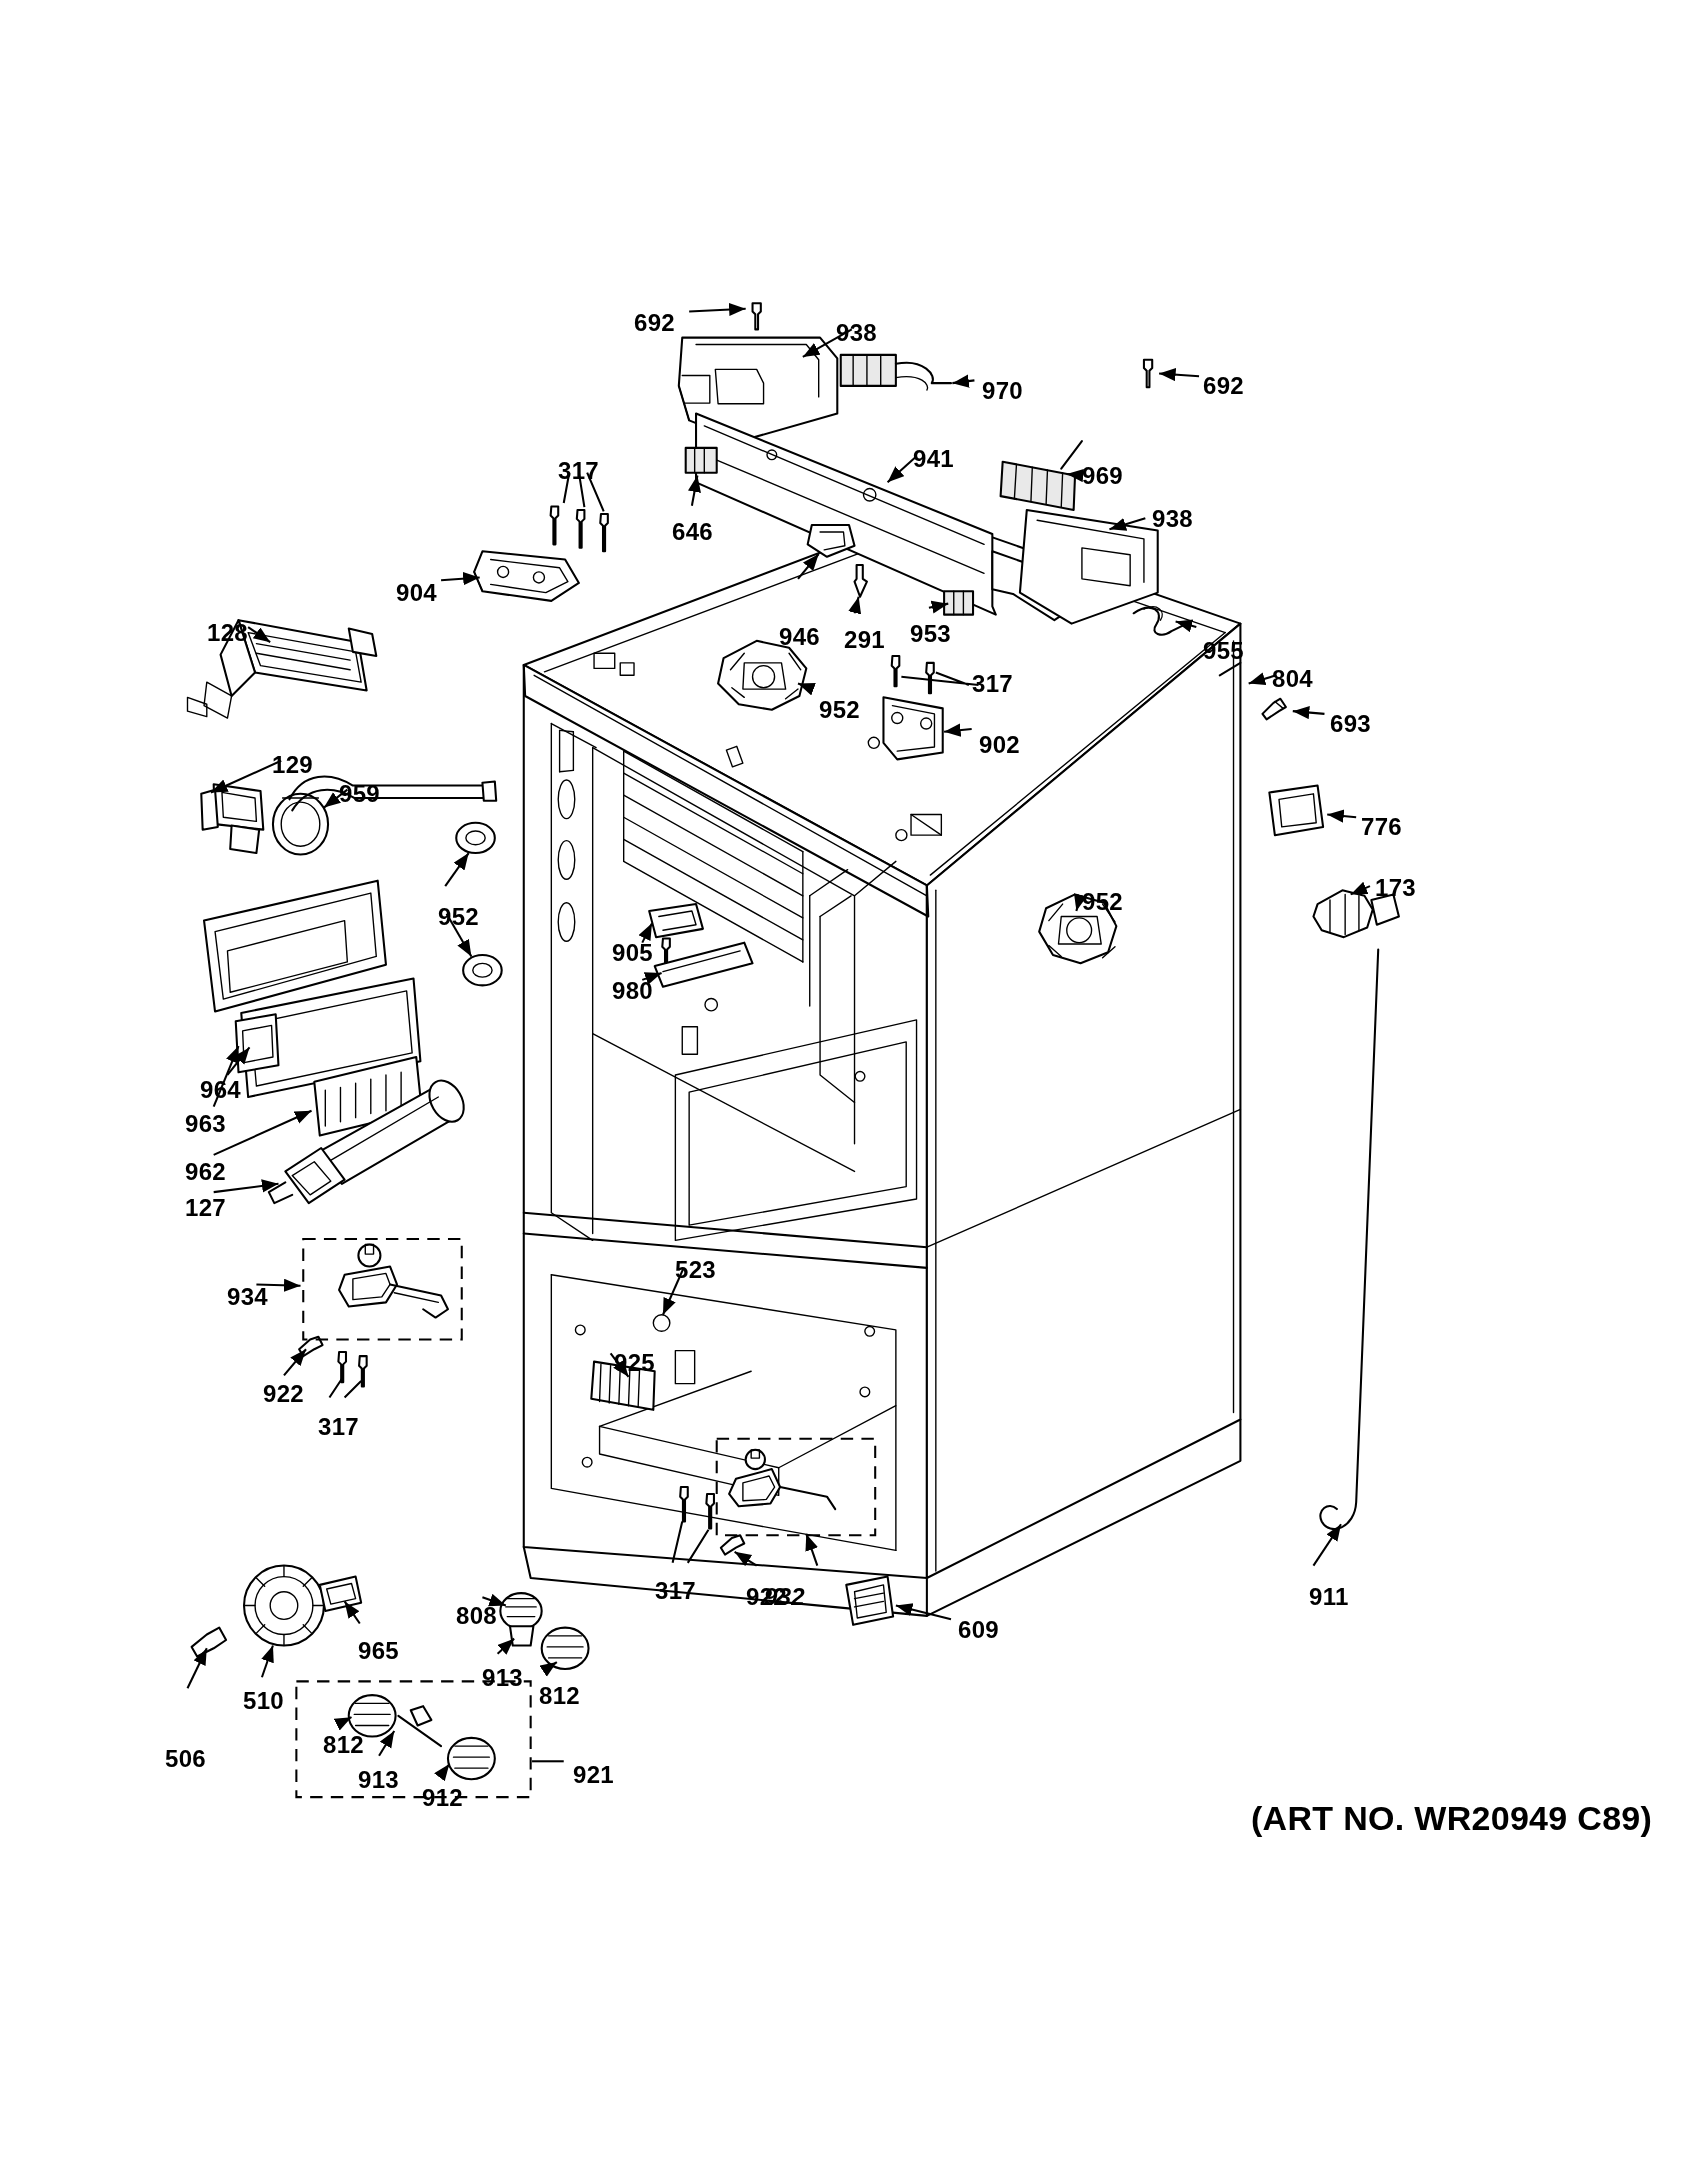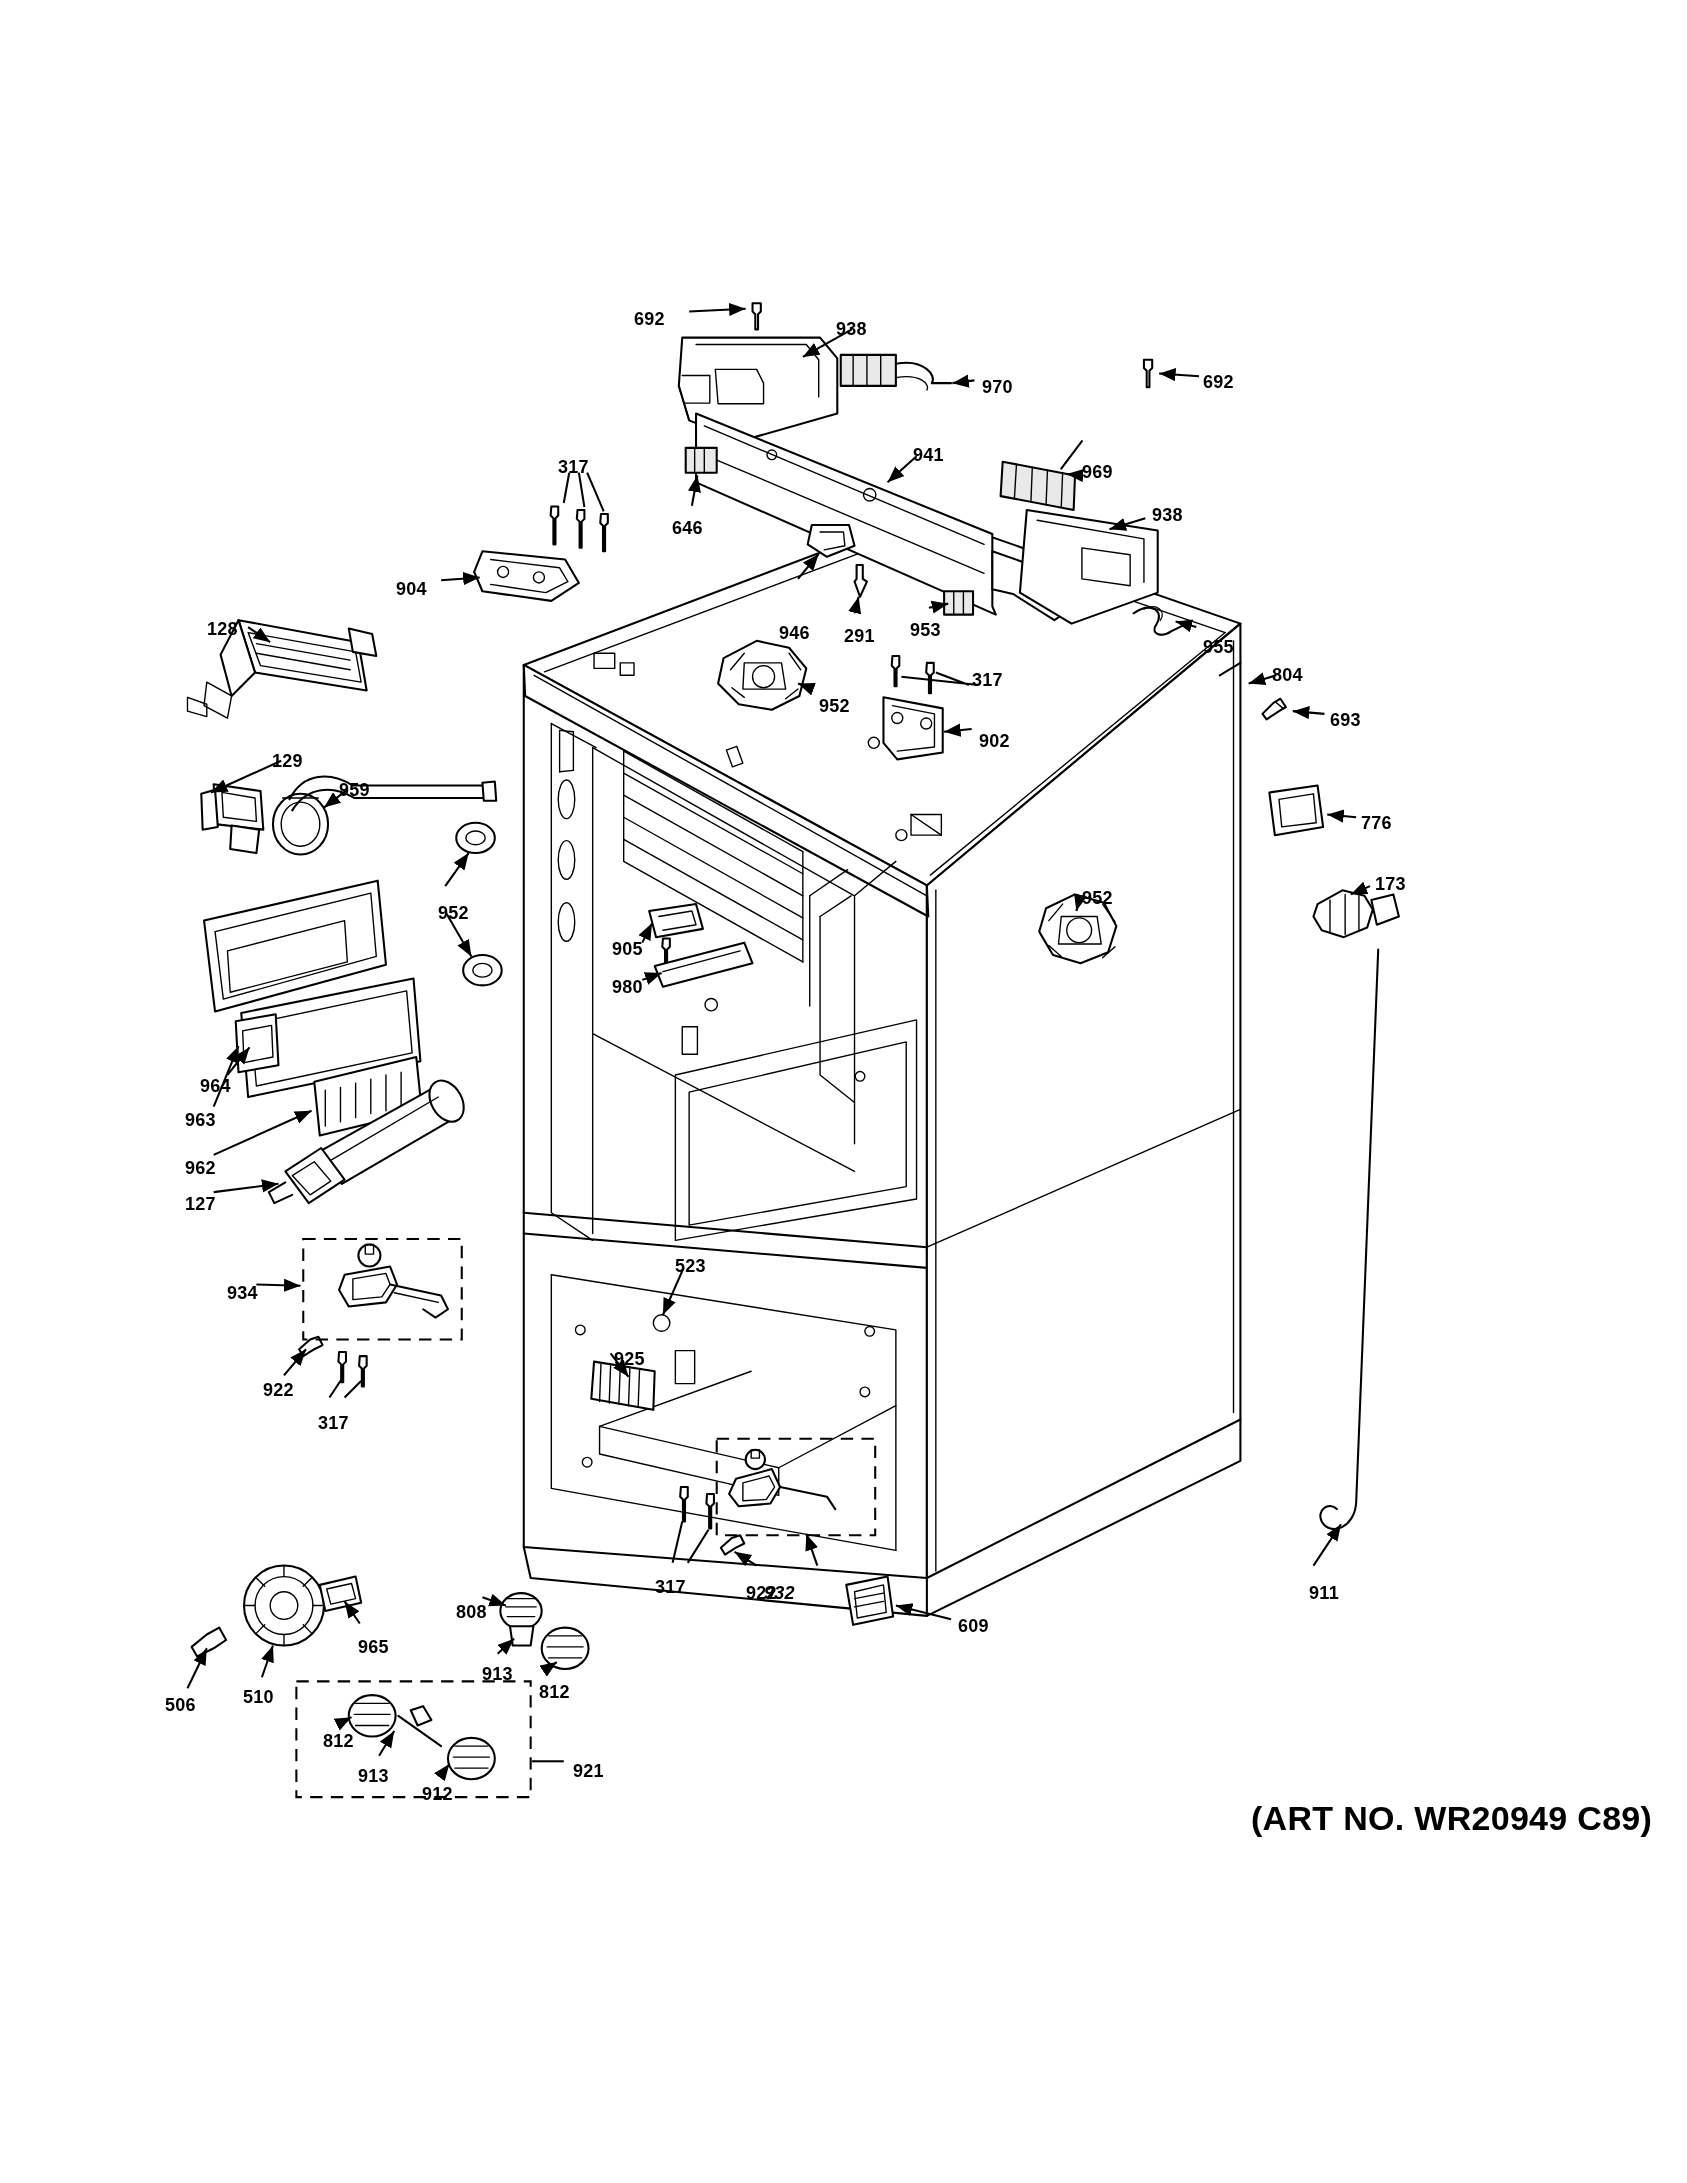--- a/index.html
+++ b/index.html
@@ -23,21 +23,21 @@
   #art-svg {
     position: absolute;
     left: 0; top: 0;
     width: 1687px;
     height: 2183px;
   }
   .callout {
     position: absolute;
     font-family: "Liberation Sans", sans-serif;
     font-weight: bold;
-    font-size: 18px;
+    font-size: 24px;
     color: #000000;
     white-space: nowrap;
     letter-spacing: 0.3px;
   }
   .artno {
     position: absolute;
     font-family: "Liberation Sans", sans-serif;
     font-weight: bold;
     font-size: 34px;
     color: #000000;
@@ -437,21 +437,21 @@
       <div class="callout" style="left: 318px; top: 1413px;">317</div>
       <div class="callout" style="left: 1309px; top: 1583px;">911</div>
       <div class="callout" style="left: 655px; top: 1577px;">317</div>
       <div class="callout" style="left: 746px; top: 1583px;">922</div>
       <div class="callout" style="left: 764px; top: 1583px; font-style: italic;">932</div>
       <div class="callout" style="left: 958px; top: 1616px;">609</div>
       <div class="callout" style="left: 456px; top: 1602px;">808</div>
       <div class="callout" style="left: 358px; top: 1637px;">965</div>
       <div class="callout" style="left: 482px; top: 1664px;">913</div>
       <div class="callout" style="left: 539px; top: 1682px;">812</div>
-      <div class="callout" style="left: 165px; top: 1695px; text-align: right;">506</div>
+      <div class="callout" style="left: 165px; top: 1745px; text-align: right;">506</div>
       <div class="callout" style="left: 243px; top: 1687px;">510</div>
       <div class="callout" style="left: 323px; top: 1731px;">812</div>
       <div class="callout" style="left: 358px; top: 1766px;">913</div>
       <div class="callout" style="left: 422px; top: 1784px;">912</div>
       <div class="callout" style="left: 573px; top: 1761px;">921</div>
     </div>
 
   <div class="artno" style="left:1251px; top:1799px;">(ART NO. WR20949 C89)</div>
 </div>
 

